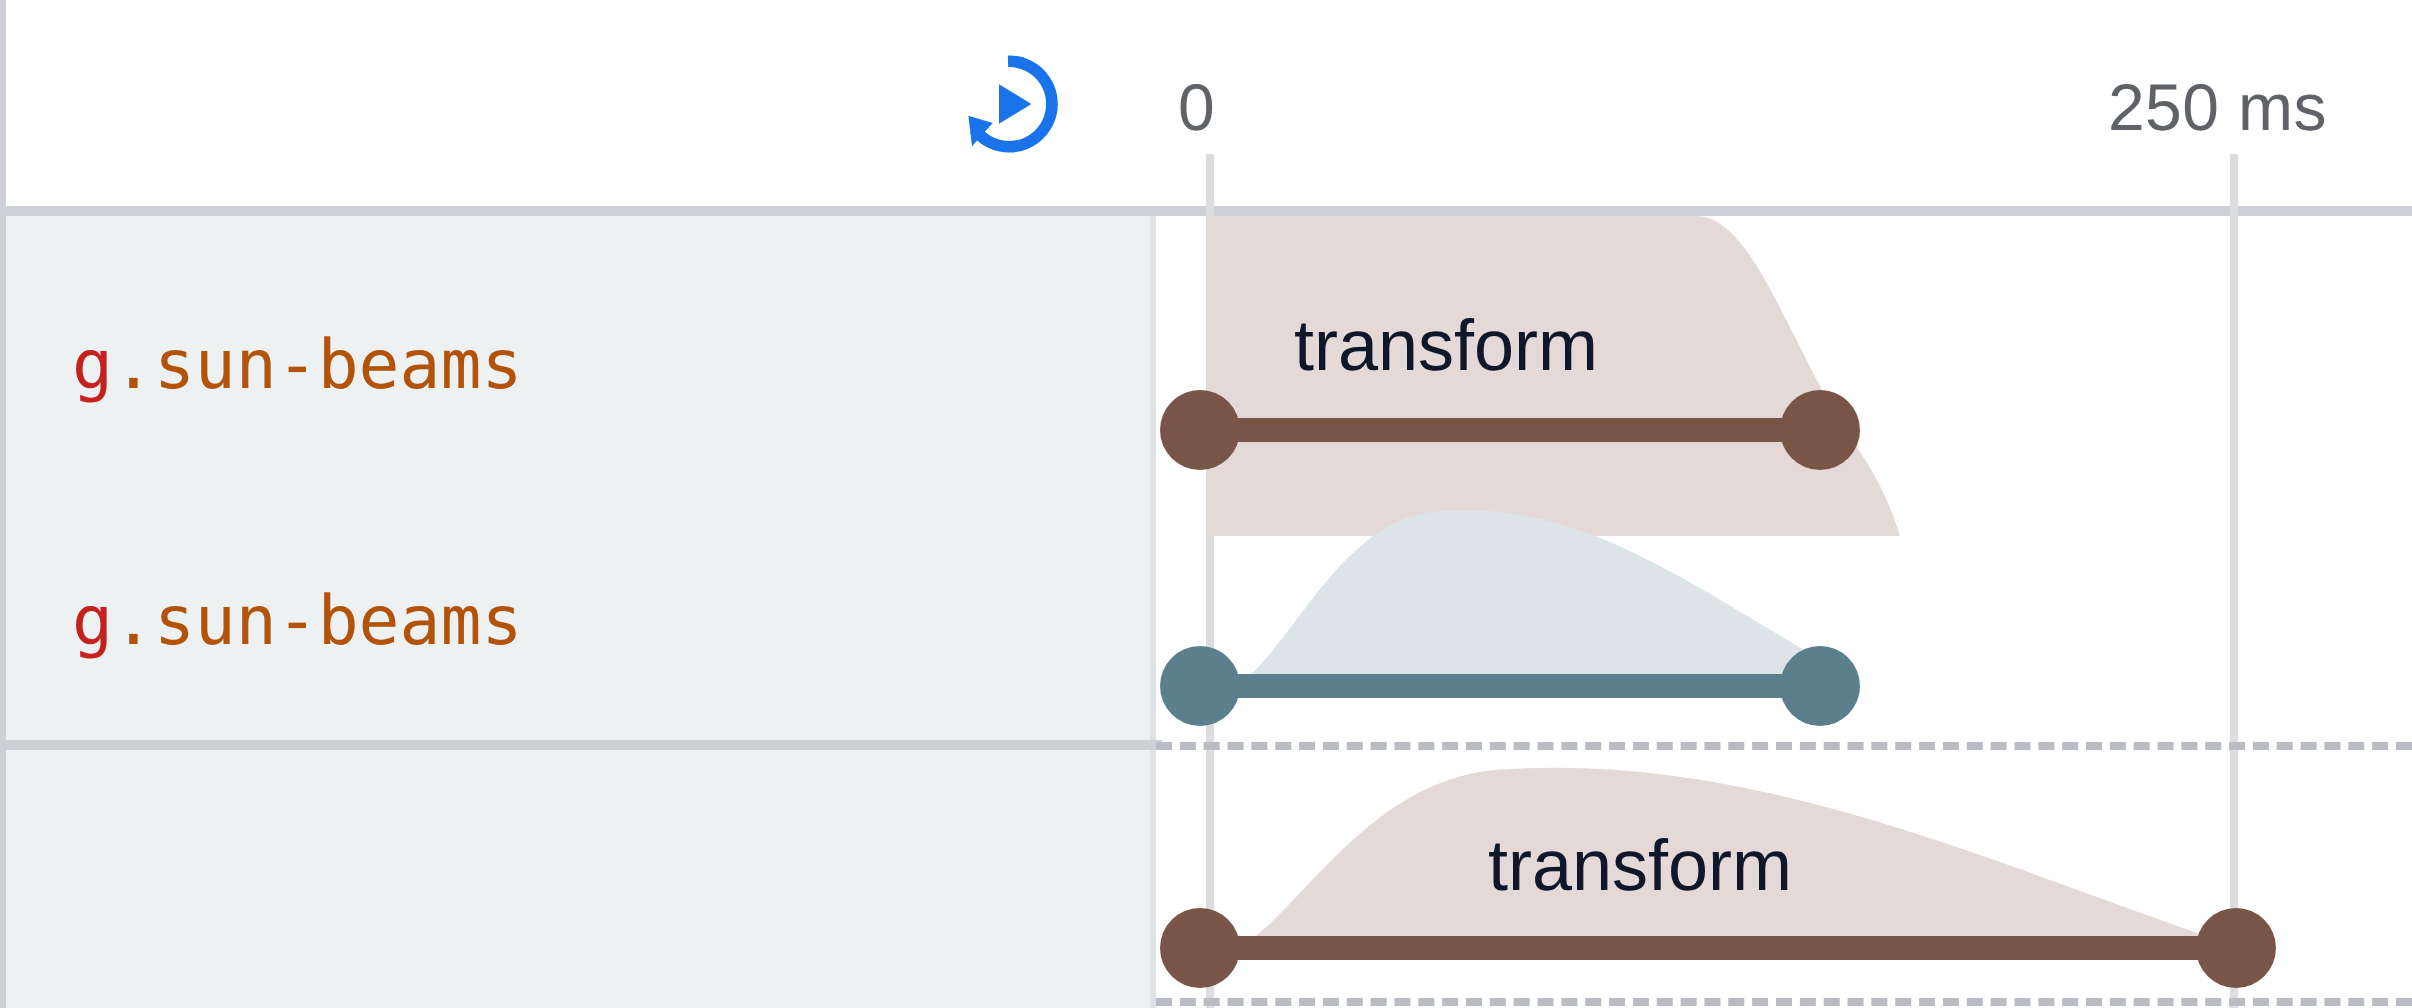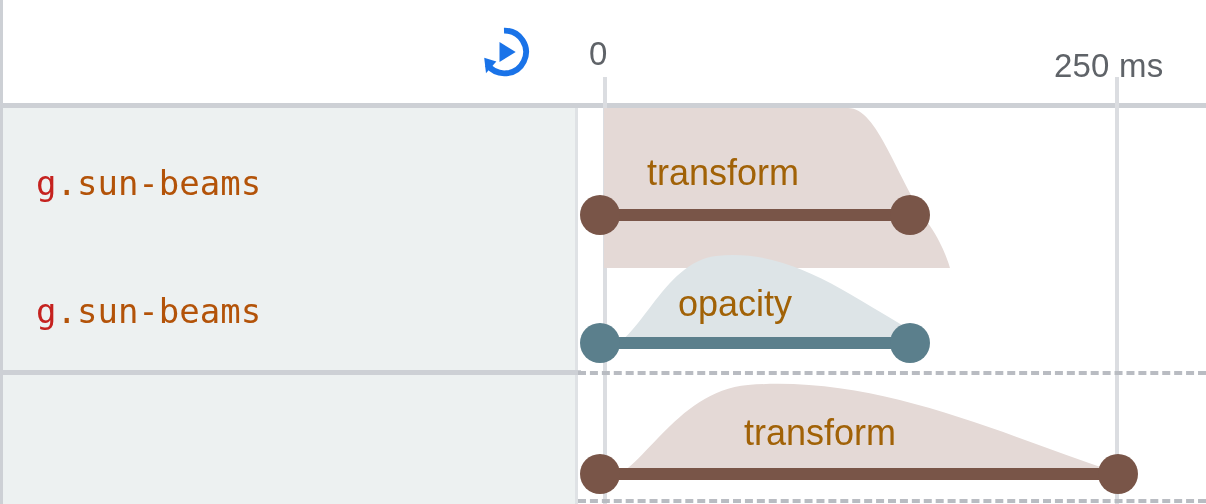--- a/index.html
+++ b/index.html
@@ -56,21 +56,21 @@
 
   .tick-label {
     position: absolute;
     font-size: 33px;
     color: #5f6368;
     letter-spacing: 0.2px;
     white-space: nowrap;
     line-height: 1;
   }
   .tick-label.start { left: 589px; top: 37px; }
-  .tick-label.end   { left: 1054px; top: 37px; margin-top: 12px; }
+  .tick-label.end   { left: 1054px; top: 37px; }
 
   
   .gridline {
     position: absolute;
     top: 77px;
     width: 4px;
     background: #dbdde1;
     height: 427px;
   }
   .gridline.start { left: 603px; }
@@ -163,21 +163,21 @@
     position: absolute;
     width: 40px;
     height: 40px;
     border-radius: 50%;
     cursor: pointer;
   }
 
   .anim-label {
     position: absolute;
     font-size: 36px;
-    color: #a16207;
+    color: #0f172a;
     white-space: nowrap;
     line-height: 1;
     pointer-events: none;
   }
 </style>
 </head>
 <body>
 
 <div class="animations-panel">
 
@@ -227,21 +227,20 @@
       <div class="anim-label" style="left:69px; top:47px;">transform</div>
     </div>
 
     <div class="track-row row1">
       <svg class="ease-curve" viewBox="0 0 628 128" preserveAspectRatio="none">
         <path d="M26,112 C60,112 84,26 138,20 C214,12 268,58 350,104 L350,112 Z" fill="#dde4e7"></path>
       </svg>
       <div class="anim-bar" style="left:32px; top:101px; width:300px; background:#5b7f8c;"></div>
       <div class="anim-dot" style="left:2px; top:87px; background:#5b7f8c;"></div>
       <div class="anim-dot" style="left:312px; top:87px; background:#5b7f8c;"></div>
-      <div class="anim-label" style="left:100px; top:50px;">opacity</div>
     </div>
 
     <div class="track-row row2">
       <svg class="ease-curve" viewBox="0 0 628 128" preserveAspectRatio="none">
         <path d="M26,108 C62,108 96,20 170,14 C300,4 420,62 540,102 L540,108 Z" fill="#e4d9d6"></path>
       </svg>
       <div class="anim-bar" style="left:32px; top:97px; width:508px; background:#795548;"></div>
       <div class="anim-dot" style="left:2px; top:83px; background:#795548;"></div>
       <div class="anim-dot" style="left:520px; top:83px; background:#795548;"></div>
       <div class="anim-label" style="left:166px; top:44px;">transform</div>

